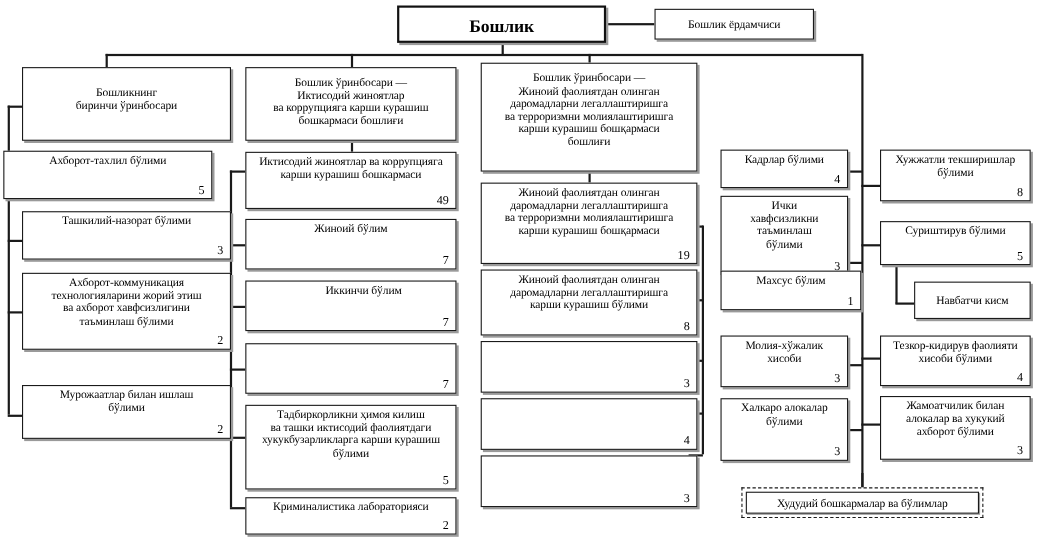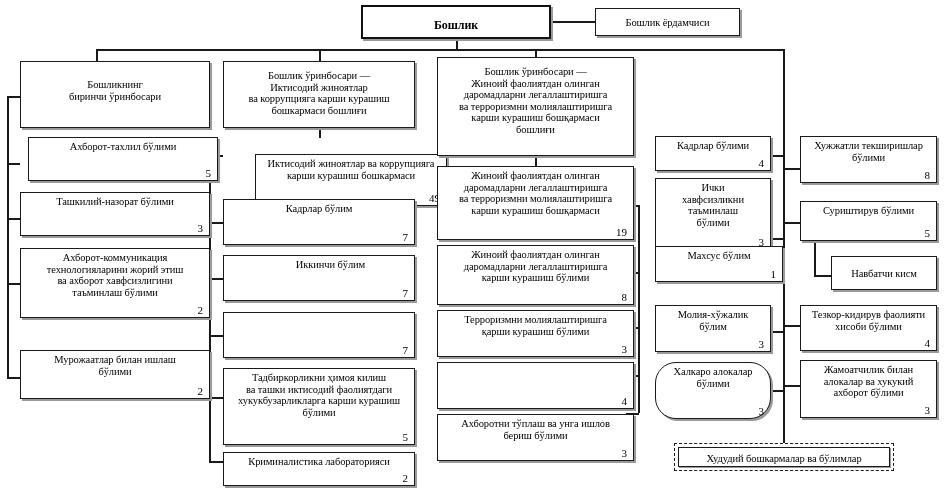--- a/index.html
+++ b/index.html
@@ -39,21 +39,21 @@
     bottom:1px;
     font-size:11px;
     line-height:11px;
   }
   .node.root{
     border:2px solid #111;
     box-shadow:2px 2px 0 0 #9a9a9a;
   }
   .node.root .label{
     font-weight:bold;
-    font-size:12px;
+    font-size:16px;
     line-height:14px;
   }
   .node.dashed{
     border:1px dashed #1a1a1a;
     box-shadow:none;
     padding:3px;
   }
   .node.dashed .inner{
     border:1px solid #1a1a1a;
     box-shadow:1px 1px 0 0 #9a9a9a;
@@ -136,21 +136,21 @@
 
   <div class="node" style="left:595px;top:8px;width:145px;height:28px;">
     <span class="label" style="line-height:22px;">Бошлик ёрдамчиси</span>
   </div>
 
   <div class="node" style="left:20px;top:61px;width:190px;height:67px;">
     <span class="label" style="padding-top:14px;">Бошликнинг
 биринчи ўринбосари</span>
   </div>
 
-  <div class="node" style="left:28px;top:137px;width:190px;height:44px;">
+  <div class="node" style="left:3px;top:137px;width:190px;height:44px;">
     <span class="label">Ахборот-тахлил бўлими</span>
     <span class="count">5</span>
   </div>
 
   <div class="node" style="left:20px;top:192px;width:190px;height:44px;">
     <span class="label">Ташкилий-назорат бўлими</span>
     <span class="count">3</span>
   </div>
 
   <div class="node" style="left:20px;top:248px;width:190px;height:70px;">
@@ -167,28 +167,28 @@
     <span class="count">2</span>
   </div>
 
   <div class="node" style="left:223px;top:61px;width:192px;height:67px;">
     <span class="label" style="padding-top:5px;">Бошлик ўринбосари —
 Иктисодий жиноятлар
 ва коррупцияга карши курашиш
 бошкармаси бошлиғи</span>
   </div>
 
-  <div class="node" style="left:223px;top:154px;width:192px;height:52px;margin-left:32px;">
+  <div class="node" style="left:223px;top:138px;width:192px;height:52px;">
     <span class="label">Иктисодий жиноятлар ва коррупцияга
 карши курашиш бошкармаси</span>
     <span class="count">49</span>
   </div>
 
   <div class="node" style="left:223px;top:199px;width:192px;height:46px;">
-    <span class="label">Кадрлар бўлим</span>
+    <span class="label">Жиноий бўлим</span>
     <span class="count">7</span>
   </div>
 
   <div class="node" style="left:223px;top:255px;width:192px;height:46px;padding-left:28px;">
     <span class="label">Иккинчи бўлим</span>
     <span class="count">7</span>
   </div>
 
   <div class="node" style="left:223px;top:312px;width:192px;height:46px;">
     <span class="count">7</span>
@@ -225,32 +225,28 @@
   </div>
 
   <div class="node" style="left:437px;top:245px;width:197px;height:60px;">
     <span class="label">Жиноий фаолиятдан олинган
 даромадларни легаллаштиришга
 карши курашиш бўлими</span>
     <span class="count">8</span>
   </div>
 
   <div class="node" style="left:437px;top:310px;width:197px;height:47px;">
-    <span class="label">Терроризмни молиялаштиришга
-қарши курашиш бўлими</span>
     <span class="count">3</span>
   </div>
 
   <div class="node" style="left:437px;top:362px;width:197px;height:47px;">
     <span class="count">4</span>
   </div>
 
   <div class="node" style="left:437px;top:414px;width:197px;height:47px;">
-    <span class="label">Ахборотни тўплаш ва унга ишлов
-бериш бўлими</span>
     <span class="count">3</span>
   </div>
 
   <div class="node" style="left:655px;top:136px;width:116px;height:35px;">
     <span class="label">Кадрлар бўлими</span>
     <span class="count">4</span>
   </div>
 
   <div class="node" style="left:655px;top:178px;width:116px;height:72px;">
     <span class="label">Ички
@@ -260,25 +256,25 @@
     <span class="count">3</span>
   </div>
 
   <div class="node" style="left:655px;top:246px;width:128px;height:36px;">
     <span class="label">Махсус бўлим</span>
     <span class="count">1</span>
   </div>
 
   <div class="node" style="left:655px;top:305px;width:116px;height:47px;">
     <span class="label">Молия-хўжалик
-бўлим</span>
-    <span class="count">3</span>
-  </div>
-
-  <div class="node" style="left:655px;top:362px;width:116px;height:57px;border-radius:21px;">
+хисоби</span>
+    <span class="count">3</span>
+  </div>
+
+  <div class="node" style="left:655px;top:362px;width:116px;height:57px;">
     <span class="label">Халкаро алокалар
 бўлими</span>
     <span class="count">3</span>
   </div>
 
   <div class="node" style="left:800px;top:136px;width:137px;height:47px;">
     <span class="label">Хужжатли текширишлар
 бўлими</span>
     <span class="count">8</span>
   </div>

